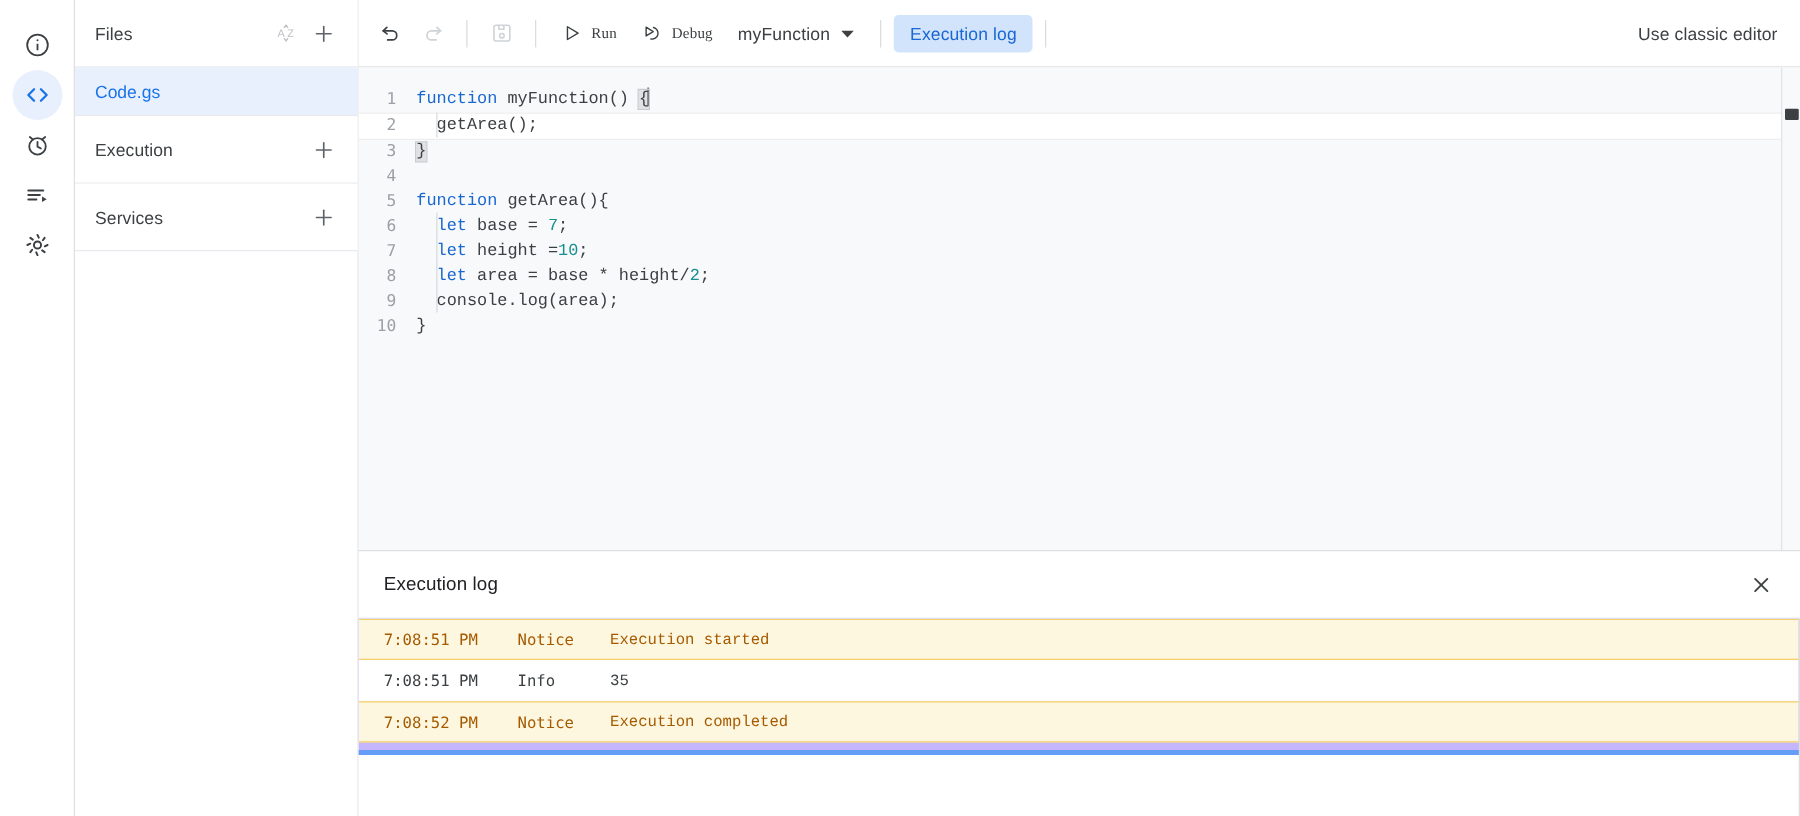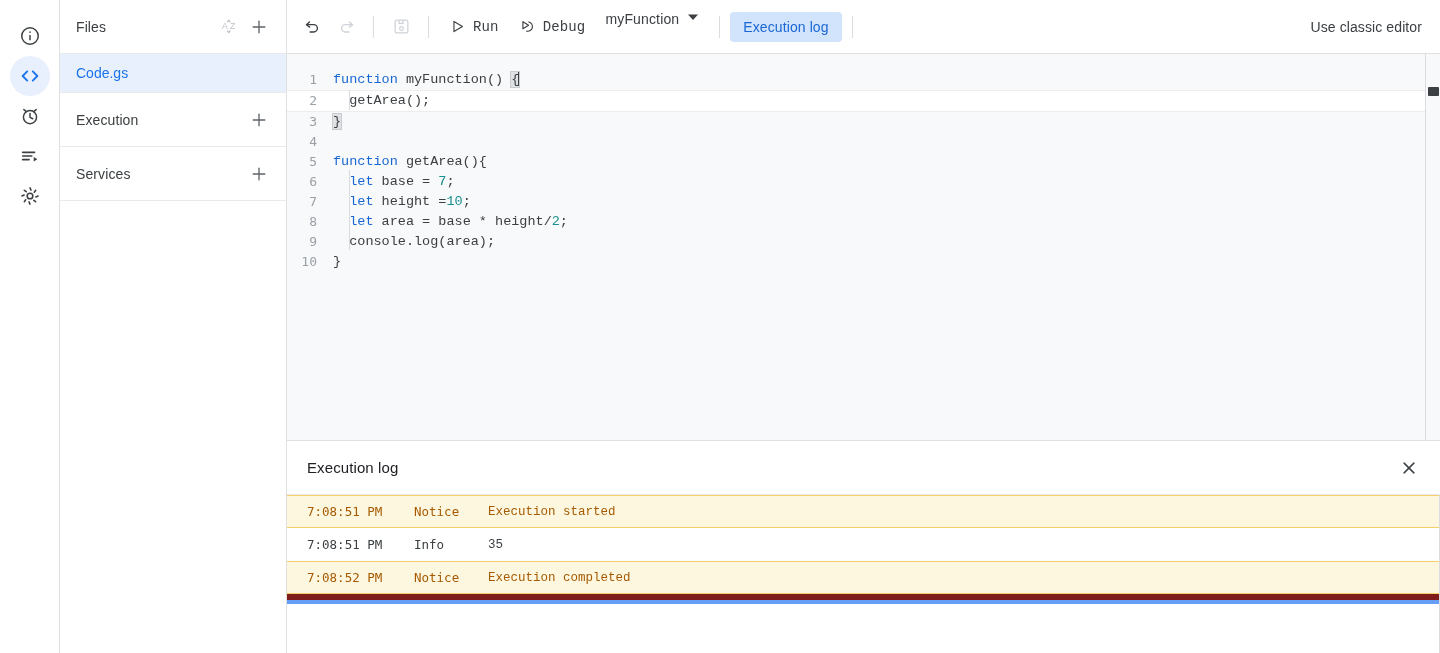--- a/index.html
+++ b/index.html
@@ -147,30 +147,31 @@
     background: #dadce0;
     margin: 0 10px;
   }
   .tb-text-btn {
     display: flex;
     align-items: center;
     gap: 7px;
     height: 32px;
     padding: 0 10px;
     border-radius: 4px;
-    font-size: 14px;
+    font-size: 12px;
     color: #3c4043;
     cursor: pointer;
     border: none;
     background: transparent;
-    font-family: Liberation Mono, monospace;
+    font-family: Liberation Serif, serif;
     letter-spacing: 0.15px;
   }
   .fn-select {
     display: flex;
+    align-items: center;
     gap: 8px;
     height: 32px;
     padding: 0 10px;
     border-radius: 4px;
     font-size: 14px;
     color: #3c4043;
     cursor: pointer;
     letter-spacing: 0.15px;
   }
   .pill-btn {
@@ -315,21 +316,21 @@
     height: 30px;
     display: flex;
     align-items: center;
     justify-content: center;
     cursor: pointer;
     color: #3c4043;
   }
   .log-rows {
     flex: 1;
     overflow: hidden;
-    background: #7f1d1d;
+    background: #c4b5fd;
     border-right: 1px solid #dadce0;
   }
   .log-row {
     display: flex;
     align-items: center;
     height: 33px;
     font-family: "DejaVu Sans Mono", "Liberation Mono", monospace;
     font-size: 12.5px;
     box-sizing: border-box;
     padding-left: 20px;

